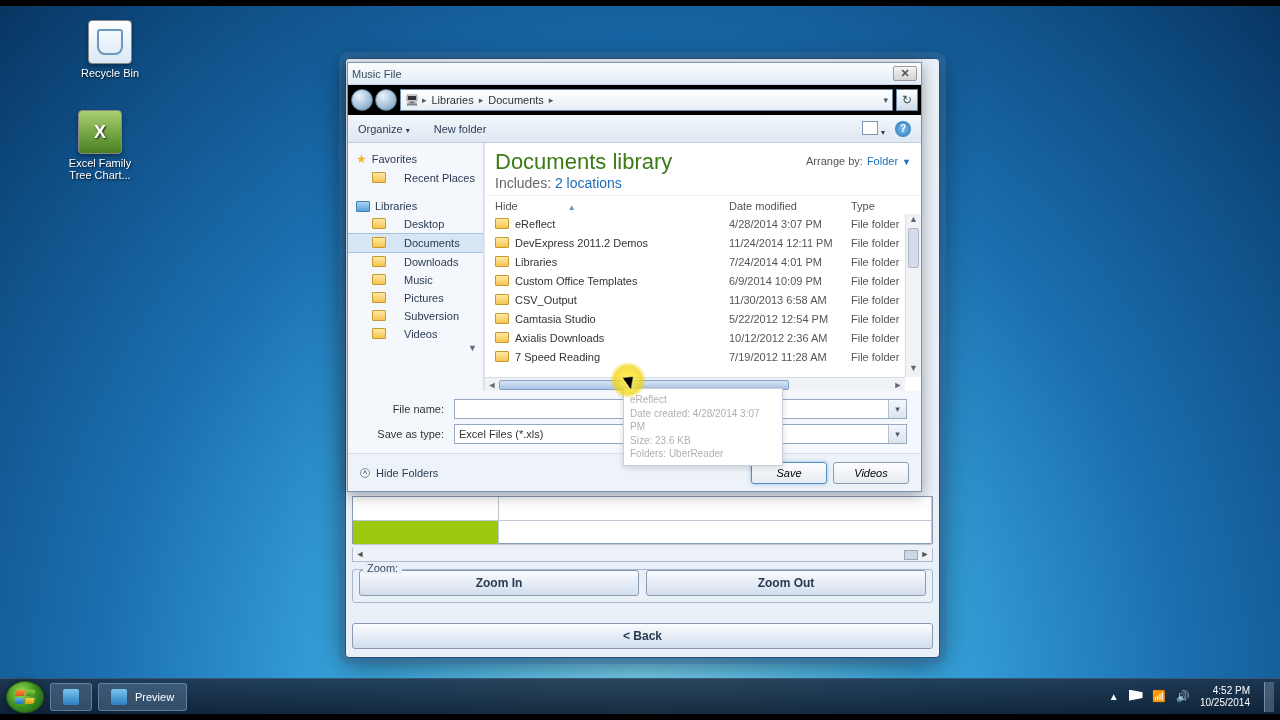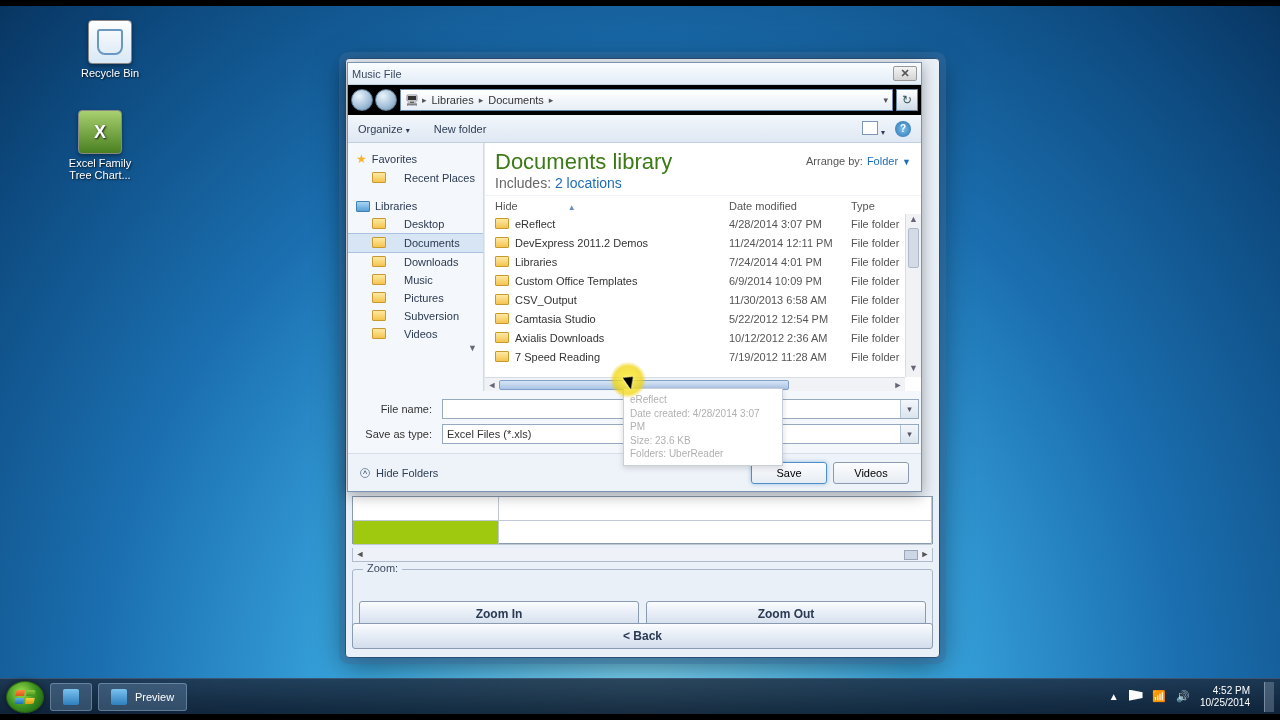--- a/index.html
+++ b/index.html
@@ -29,21 +29,21 @@
 .app-grid { position:absolute; top:437px; left:6px; right:6px; height:48px; background:#fff; border:1px solid #8a9ab0; }
 .app-grid .row { height:24px; border-bottom:1px solid #c0c8d4; display:flex; }
 .app-grid .cell { border-right:1px solid #c0c8d4; height:100%; }
 .app-grid .c1 { width:146px; }
 .app-grid .c2 { flex:1; }
 .app-grid .hl { background:#9ec90e; }
 .app-scroll { position:absolute; top:489px; left:6px; right:6px; height:14px; display:flex; align-items:center; background:#eef2f8; border:1px solid #b0bccd; border-top:none; }
 .app-scroll .ar { width:14px; height:12px; text-align:center; font-size:9px; color:#555; }
 .app-scroll .thumb { margin-left:auto; width:14px; height:10px; background:#cdd6e4; border:1px solid #9aa7b9; }
 
-.zoom-group { position:absolute; top:510px; left:6px; right:6px; border:1px solid #a8b6cb; border-radius:3px; padding:31px 6px 6px; }
+.zoom-group { position:absolute; top:510px; left:6px; right:6px; border:1px solid #a8b6cb; border-radius:3px; padding:0 6px 6px; }
 .zoom-group .lbl { position:absolute; top:-8px; left:10px; background:#eaf0f8; padding:0 4px; font-size:11px; color:#3a4a60; }
 .zoom-group .btns { display:flex; gap:7px; }
 .wiz-btn {
   flex:1; height:26px; font-size:12px; font-weight:bold; color:#2a3a52;
   background:linear-gradient(#fafcff,#d2ddec); border:1px solid #8a9ab0; border-radius:3px;
   cursor:pointer;
 }
 .bottom-row { position:absolute; bottom:8px; left:6px; right:6px; display:flex; gap:8px; }
 
 
@@ -111,31 +111,31 @@
 .vscroll { position:absolute; right:0; top:0; bottom:14px; width:16px; background:#f0f2f6; border-left:1px solid #d6dde7; }
 .vscroll .thumb { position:absolute; top:14px; left:2px; right:2px; height:40px; background:#d4dbe6; border:1px solid #aeb9c9; border-radius:2px; }
 .vscroll .ar { height:14px; text-align:center; font-size:9px; color:#667; }
 .vscroll .arb { position:absolute; bottom:0; left:0; right:0; }
 
 .hscroll { position:absolute; left:0; right:16px; bottom:0; height:14px; background:#f0f2f6; border-top:1px solid #d6dde7; display:flex; align-items:center; }
 .hscroll .ar { width:14px; text-align:center; font-size:9px; color:#667; }
 .hscroll .track { flex:1; height:12px; position:relative; }
 .hscroll .thumb { position:absolute; left:0; width:290px; top:1px; bottom:1px; background:linear-gradient(#d8e4f4,#aac4e6); border:1px solid #7fa1cc; border-radius:2px; }
 
-.fields { padding:8px 2px 4px; font-size:11px; color:#333; }
+.fields { padding:8px 14px 4px; font-size:11px; color:#333; }
 .fields .row { display:flex; align-items:center; margin-bottom:5px; }
 .fields .lab { width:92px; text-align:right; padding-right:10px; }
 .fields .combo { flex:1; height:20px; border:1px solid #97a9c0; background:#fff; display:flex; align-items:center; padding:0 4px; position:relative; }
 .fields .combo .dd { position:absolute; right:0; top:0; bottom:0; width:18px; background:linear-gradient(#f4f7fb,#dbe4ee); border-left:1px solid #b3c1d4; display:flex; align-items:center; justify-content:center; font-size:9px; color:#556; }
 
 .footer { height:38px; border-top:1px solid #d6dfe9; background:#eef3f9; display:flex; align-items:center; padding:0 12px; font-size:11px; }
 .footer .hide { display:flex; align-items:center; gap:6px; color:#2d3d55; cursor:pointer; }
 .footer .hide .ind { width:10px; height:10px; border:1px solid #7a8fa8; border-radius:50%; display:flex; align-items:center; justify-content:center; font-size:8px; }
 .footer .btns { margin-left:auto; display:flex; gap:6px; }
-.footer button { width:76px; height:22px; font-size:11px; background:linear-gradient(#fdfdfe,#e6ecf3); border:1px solid #8a9ab0; border-radius:3px; cursor:pointer; }
+.footer button { width:76px; height:22px; font-size:11px; background:linear-gradient(#fdfdfe,#e6ecf3); border:1px solid #8a9ab0; border-radius:3px; cursor:pointer;font-style:italic; }
 .footer button.primary { border-color:#4f8fc8; box-shadow:0 0 4px rgba(70,140,200,.5); }
 
 
 .tooltip {
   position:absolute; left:623px; top:388px; width:160px;
   background:#fff; border:1px solid #c6cfda; padding:4px 6px;
   font-size:10px; color:#b0b0b0; line-height:1.35;
   box-shadow:0 2px 6px rgba(0,0,0,.15);
 }
 

